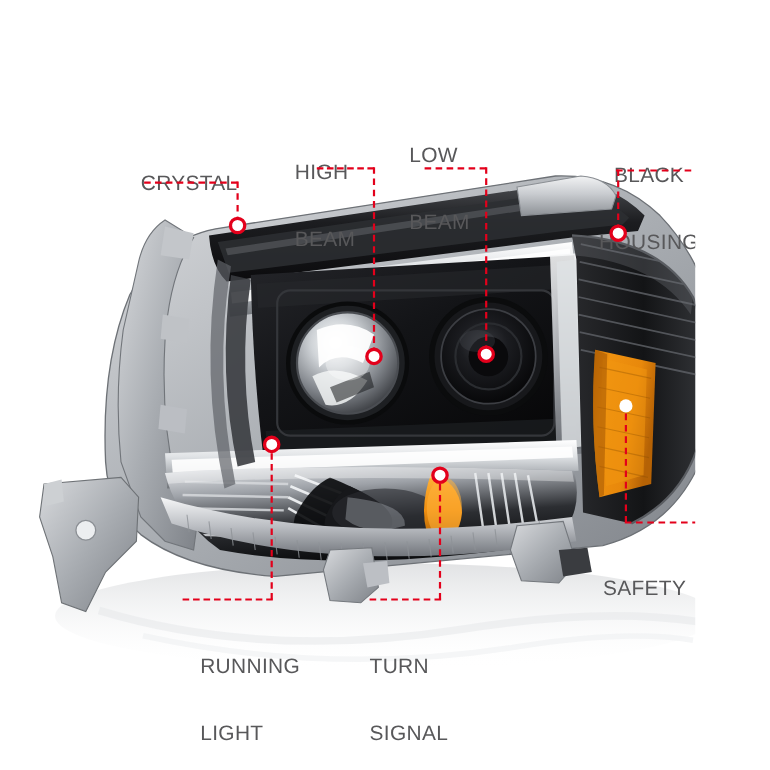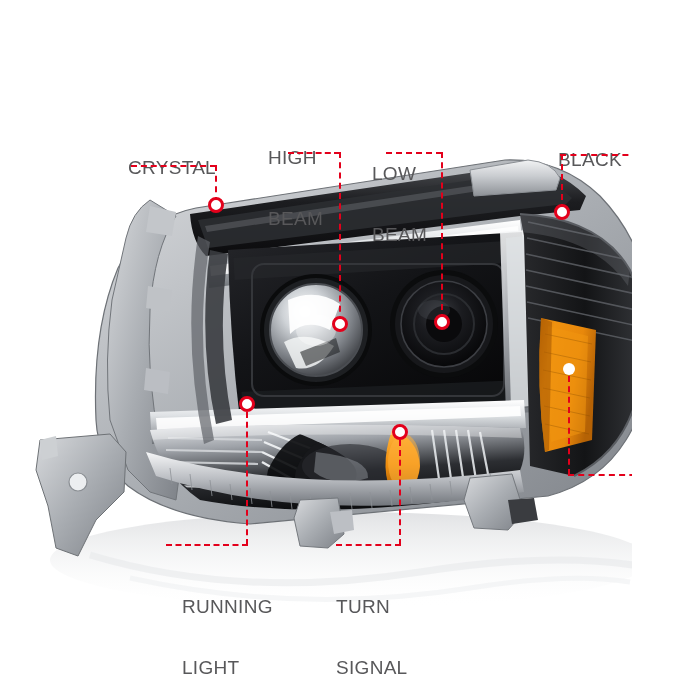--- a/index.html
+++ b/index.html
@@ -333,39 +333,41 @@
 <div class="dot ringed" style="left:216px; top:205px;"></div>
 
 <div class="callout-label align-center" style="left:268px; top:108px; width:86px;">
   <div>HIGH</div>
   <div>BEAM</div>
 </div>
 <div class="leader-h" style="left:288px; top:152px; width:52px;"></div>
 <div class="leader-v" style="left:339px; top:152px; height:170px;"></div>
 <div class="dot ringed" style="left:340px; top:324px;"></div>
 
-<div class="callout-label align-center" style="left:372px; top:124px; width:86px;">
+<div class="callout-label align-center" style="left:372px; top:92px; width:86px;">
   <div>LOW</div>
   <div>BEAM</div>
 </div>
 <div class="leader-h" style="left:386px; top:152px; width:56px;"></div>
 <div class="leader-v" style="left:441px; top:152px; height:168px;"></div>
 <div class="dot ringed" style="left:442px; top:322px;"></div>
 
 <div class="callout-label align-right" style="left:510px; top:110px; width:160px;">
   <div>BLACK</div>
+  <div>HOUSING</div>
 </div>
 <div class="leader-h" style="left:560px; top:154px; width:110px;"></div>
 <div class="leader-v" style="left:561px; top:154px; height:56px;"></div>
 <div class="dot ringed" style="left:562px; top:212px;"></div>
 
 <div class="dot plain" style="left:569px; top:369px;"></div>
 <div class="leader-v" style="left:568px; top:376px; height:99px;"></div>
 <div class="leader-h" style="left:568px; top:474px; width:98px;"></div>
 <div class="callout-label align-right" style="left:506px; top:486px; width:160px;">
+  <div>SAFETY</div>
 </div>
 
 <div class="dot ringed" style="left:247px; top:404px;"></div>
 <div class="leader-v" style="left:246px; top:412px; height:133px;"></div>
 <div class="leader-h" style="left:166px; top:544px; width:82px;"></div>
 <div class="callout-label align-left" style="left:182px; top:557px;">
   <div>RUNNING</div>
   <div>LIGHT</div>
 </div>
 

